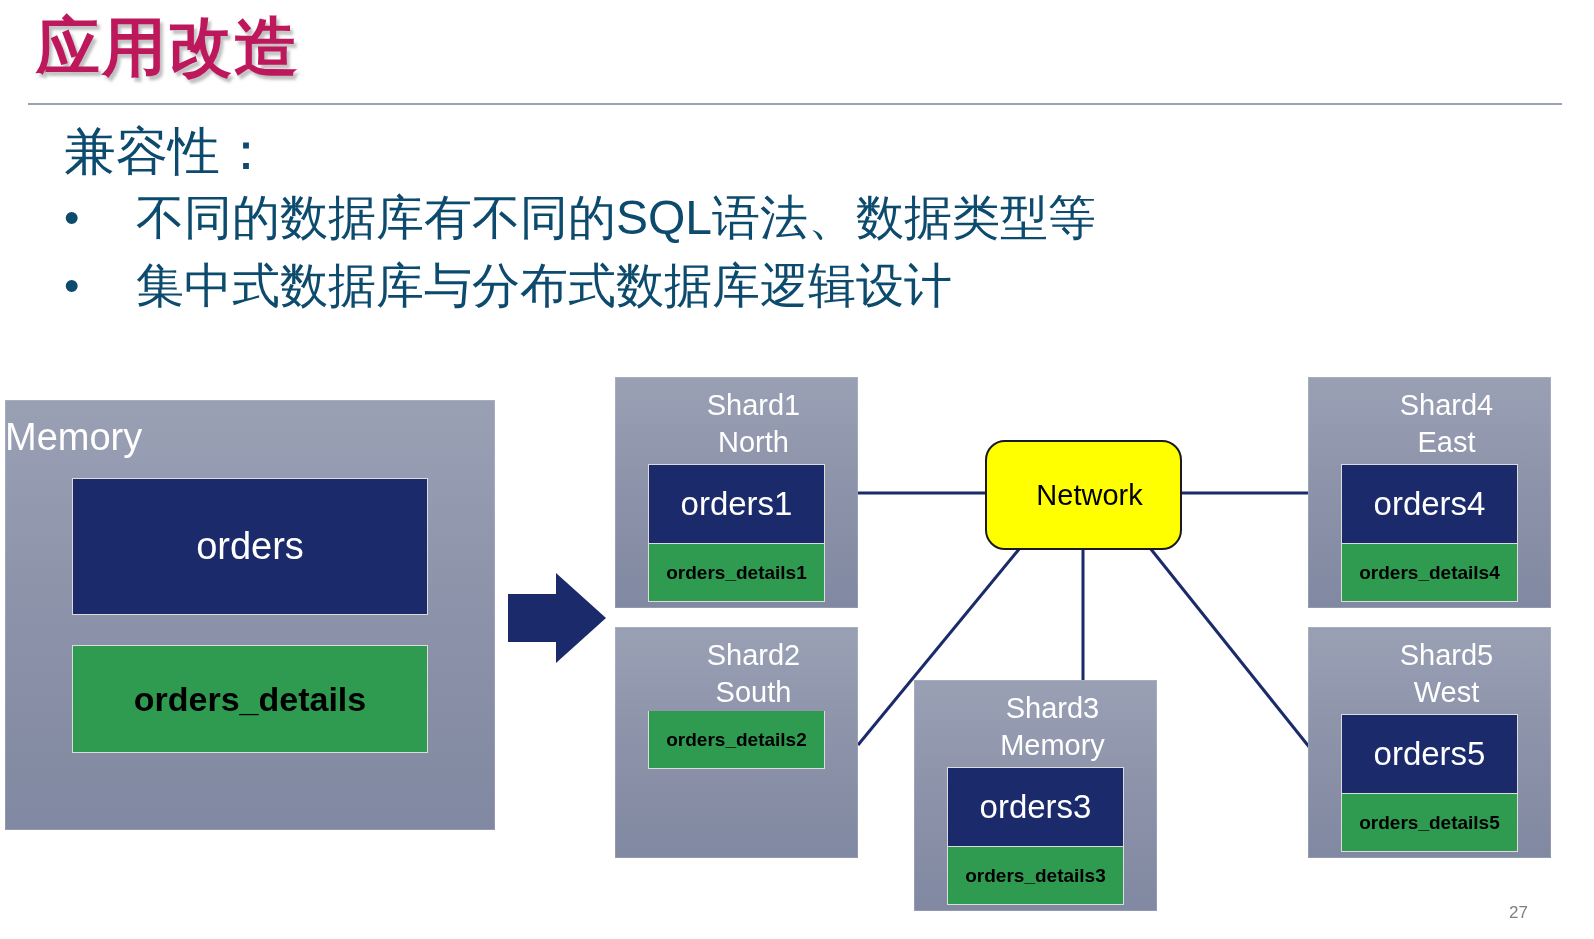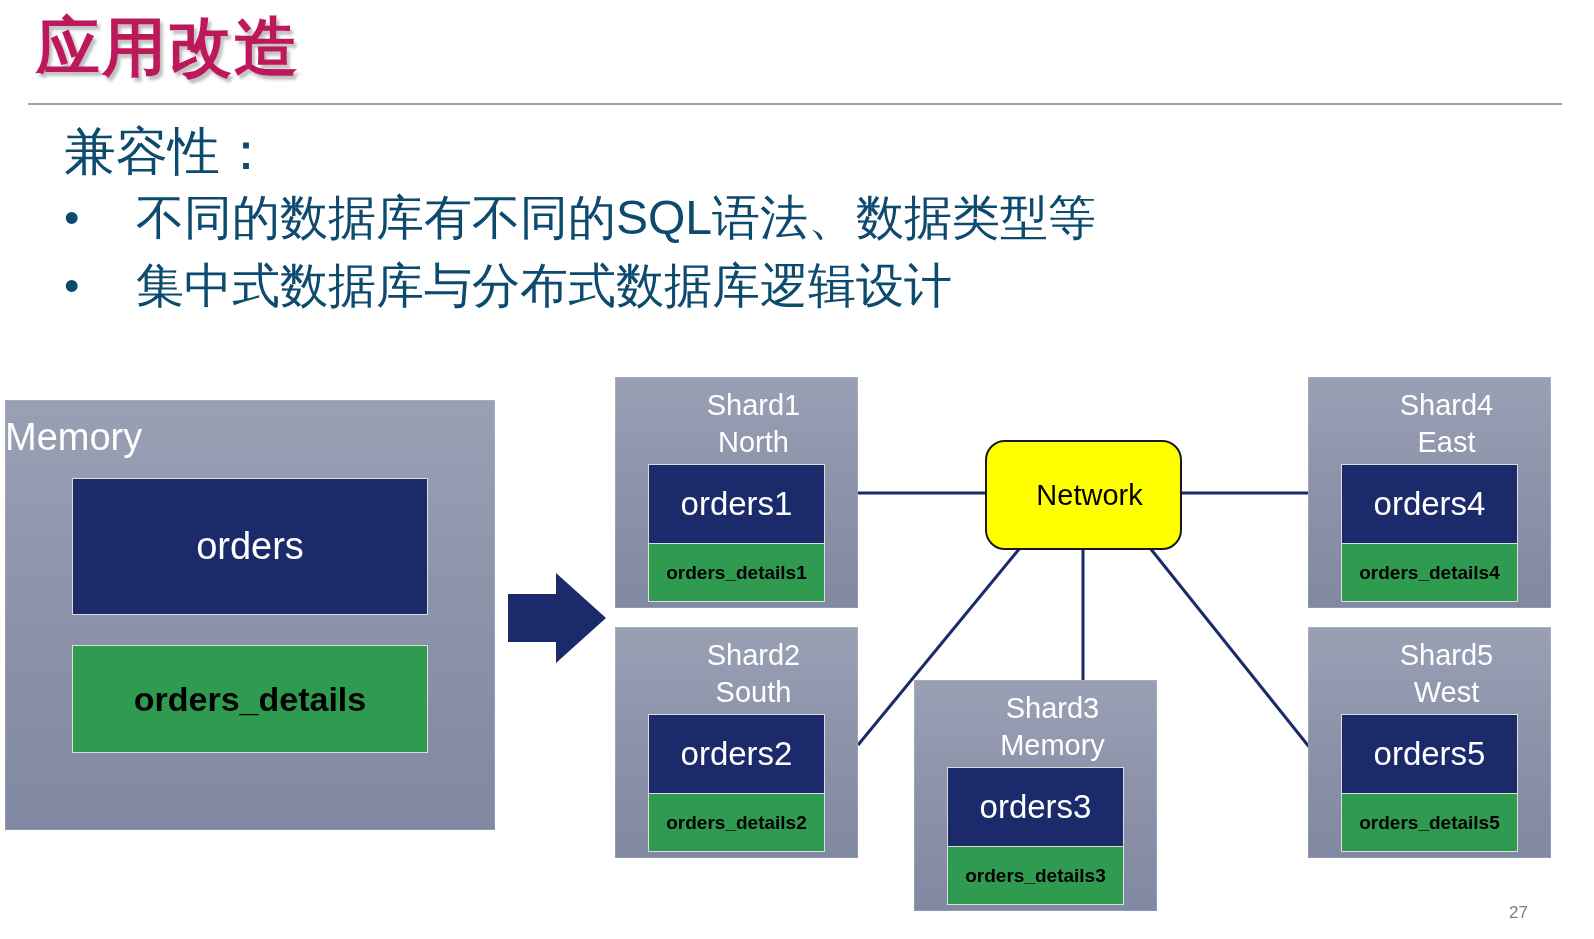--- a/index.html
+++ b/index.html
@@ -148,21 +148,20 @@
   <div class="gray-box shard shard1">
     <div class="shard-title">Shard1</div>
     <div class="shard-title">North</div>
     <div class="navy-table shard-orders">orders1</div>
     <div class="green-table shard-details">orders_details1</div>
   </div>
 
   <div class="gray-box shard shard2">
     <div class="shard-title">Shard2</div>
     <div class="shard-title">South</div>
-    <div class="navy-table shard-orders">orders2</div>
     <div class="green-table shard-details">orders_details2</div>
   </div>
 
   <div class="gray-box shard shard3">
     <div class="shard-title">Shard3</div>
     <div class="shard-title">Memory</div>
     <div class="navy-table shard-orders">orders3</div>
     <div class="green-table shard-details">orders_details3</div>
   </div>
 

